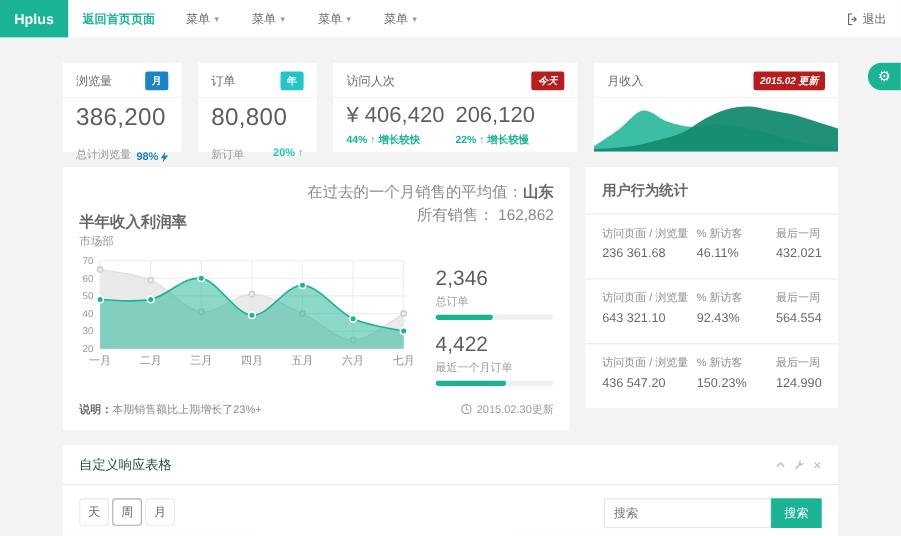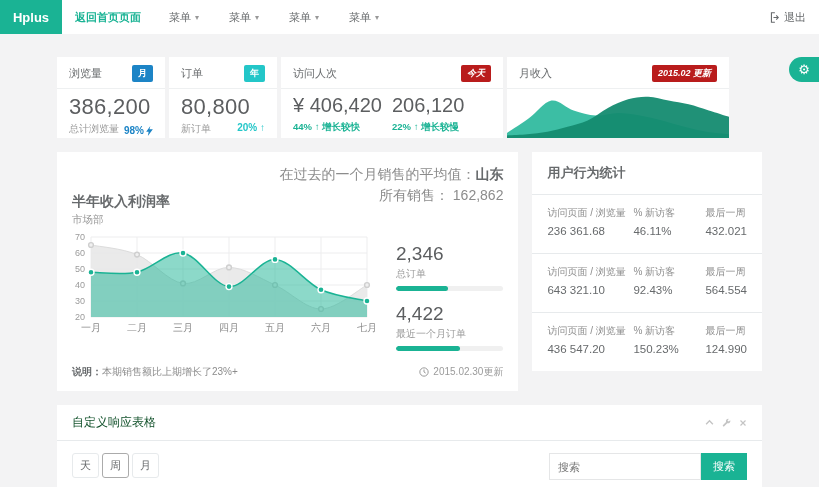--- a/index.html
+++ b/index.html
@@ -20,32 +20,32 @@
   .nav-links a.home-link { color:#1ab394; font-weight:bold; padding:0 13px; }
   .caret { font-size:8px; margin-left:4px; color:#999; }
   .logout { margin-left:auto; display:flex; align-items:center; gap:5px; padding:0 13px;
             font-size:11px; color:#676a6c; cursor:pointer; }
   
   .settings-toggle { position:absolute; top:57px; right:0; width:30px; height:25px;
     background:#1ab394; color:#fff; border:none; border-radius:13px 0 0 13px;
     font-size:13px; line-height:25px; text-align:center; cursor:pointer; z-index:5; }
   
   .main { padding:23px 57px 0 57px; }
-  .stat-row { display:flex; gap:4px; }
+  .stat-row { display:flex; gap:15px; }
   .card { background:#fff; height:81px; display:flex; flex-direction:column; }
   .card.c-small { width:108px; }
   .card.c-wide  { width:222px; }
   .card-head { display:flex; justify-content:space-between; align-items:center;
                padding:8px 12px 6px; border-bottom:1px solid #eef0f1; }
   .card-title { font-size:11px; color:#676a6c; }
   .badge { font-size:9px; font-weight:bold; color:#fff; padding:2px 6px; border-radius:2px; white-space:nowrap; }
   .badge.blue { background:#1c84c6; } .badge.cyan { background:#23c6c8; } .badge.green { background:#b91c1c;font-style:italic; }
   .card-body { padding:5px 12px 8px; flex:1; }
   .card-value { font-size:22px; color:#5c5e60; letter-spacing:.3px; }
-  .card-foot { display:flex; justify-content:space-between; font-size:10px; color:#9a9a9a; margin-top:2px; }
+  .card-foot { display:flex; justify-content:space-between; font-size:10px; color:#9a9a9a; margin-top:14px; }
   .stat-blue { color:#1c84c6; font-weight:bold; display:flex; align-items:flex-end; gap:2px; }
   .stat-cyan { color:#23c6c8; font-weight:bold; }
   .visit-cols { display:flex; }
   .visit-col { flex:1; }
   .visit-value { font-size:20px; color:#5c5e60; }
   .visit-stat { font-size:9.5px; color:#1ab394; font-weight:bold; margin-top:4px; }
   .income-chart-wrap { flex:1; position:relative; overflow:hidden; }
   .income-chart-wrap svg { position:absolute; left:0; bottom:0; }
   
   .mid-row { display:flex; gap:14px; margin-top:14px; align-items:flex-start; }

